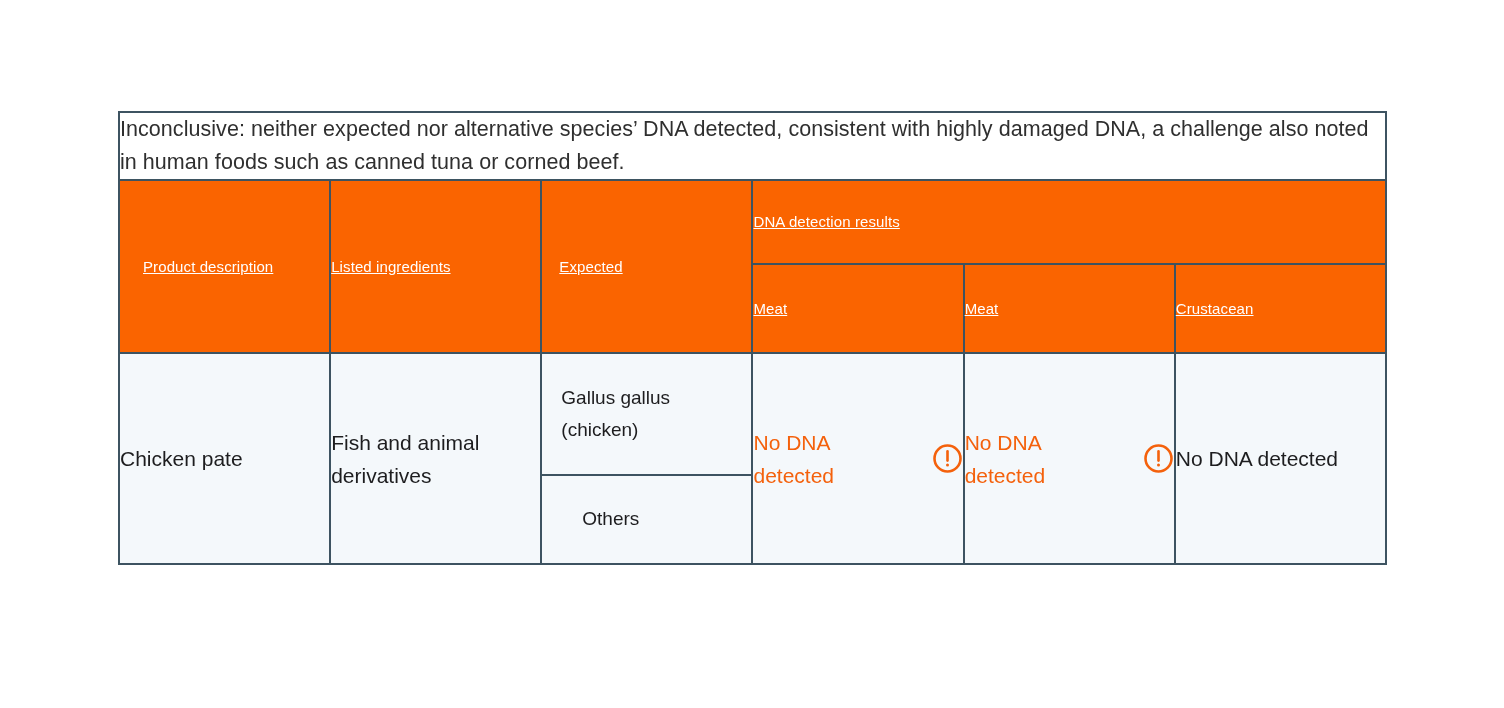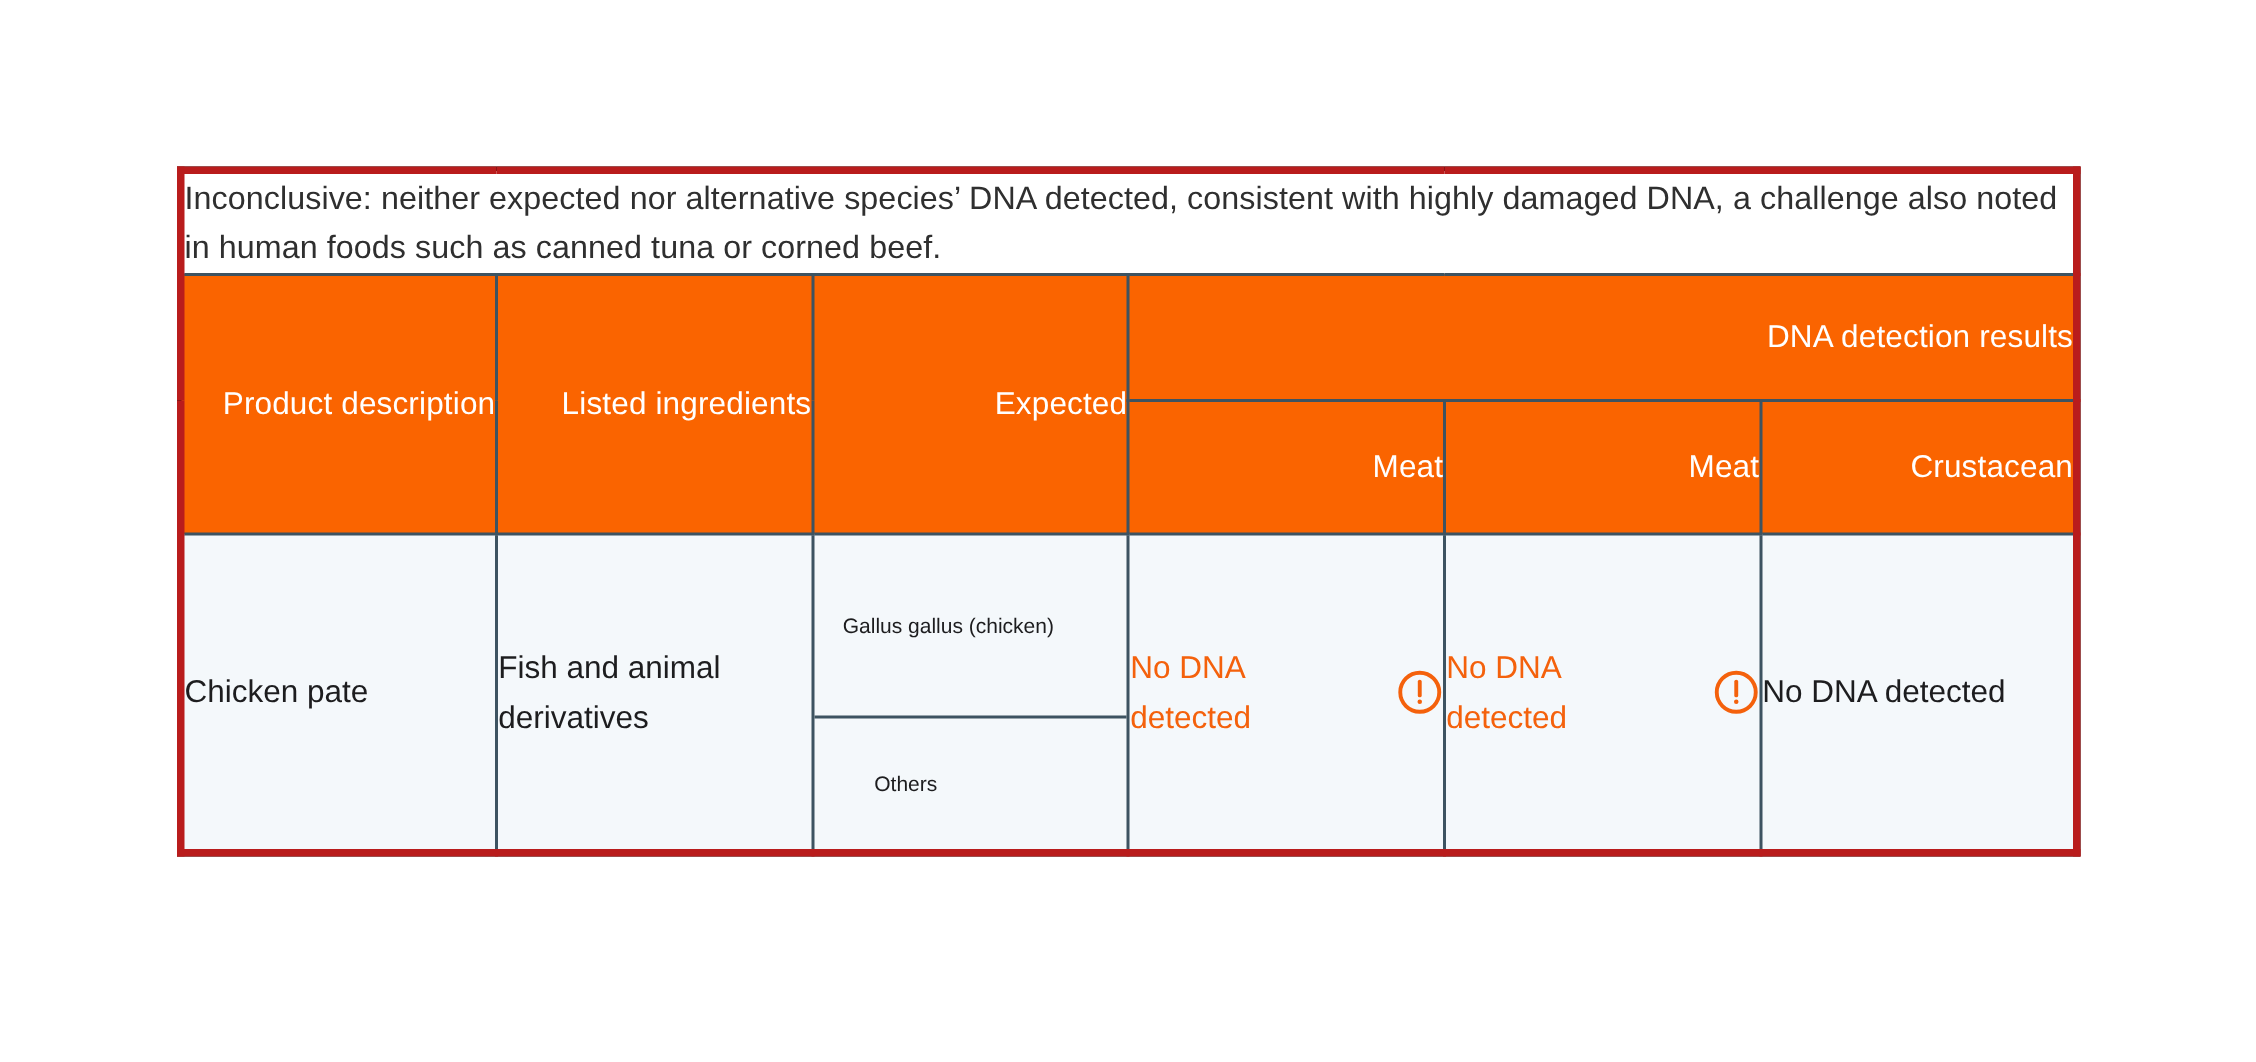--- a/index.html
+++ b/index.html
@@ -21,22 +21,22 @@
   }
 
   
   .results-table {
     position: absolute;
     left: 118px;
     top: 111px;
     width: 1269px;
     border-collapse: collapse;
     table-layout: fixed;
-    border: 5px solid #b91c1c;
-    background: #000000;
+    border: 2px solid #b91c1c;
+    background: #86efac;
   }
   .results-table td,
   .results-table th {
     border: 2px solid #3d5361;
     padding: 0;
     vertical-align: middle;
     font-weight: normal;
   }
 
   
@@ -48,24 +48,25 @@
     text-align: left;
     padding: 17px 22px 18px 19px;
     height: 64px;
     letter-spacing: 0.05px;
   }
 
   
   .hdr {
     background: #fa6400;
     color: #ffffff;
-    text-align: right;
-    font-size: 21px;
+    text-align: left;
+    font-size: 15px;
     line-height: 30px;
     letter-spacing: 0.1px;
+    text-decoration: underline;
   }
   .hdr-tall {
     height: 171px;
   }
   .hdr-group {
     height: 82px;
   }
   .hdr-sub {
     height: 87px;
   }
@@ -88,21 +89,21 @@
   .expected-stack {
     display: flex;
     flex-direction: column;
     height: 209px;
   }
   .expected-part {
     display: flex;
     align-items: center;
     padding: 0 19px;
     box-sizing: border-box;
-    font-size: 14px;
+    font-size: 19px;
     line-height: 32px;
     color: #1d1d1f;
   }
   .expected-top {
     height: 122px;
     border-bottom: 2px solid #3d5361;
     align-items: center;
   }
   .expected-bottom {
     height: 85px;
@@ -140,21 +141,21 @@
 <div class="page">
 
   <table class="results-table">
     <tbody>
 
       <tr>
         <td class="caption-cell" colspan="6">Inconclusive: neither expected nor alternative species’ DNA detected, consistent with highly damaged DNA, a challenge also noted in human foods such as canned tuna or corned beef.</td>
       </tr>
 
       <tr>
-        <td class="hdr hdr-tall" rowspan="2" style="width:227px;">Product description</td>
+        <td class="hdr hdr-tall" rowspan="2" style="width:227px;padding-left:23px;">Product description</td>
         <td class="hdr hdr-tall" rowspan="2" style="width:209px;">Listed ingredients</td>
         <td class="hdr hdr-tall" rowspan="2" style="width:205px;padding-left:17px;">Expected</td>
         <td class="hdr hdr-group" colspan="3">DNA detection results</td>
       </tr>
 
       <tr>
         <td class="hdr hdr-sub" style="width:208px;">Meat</td>
         <td class="hdr hdr-sub" style="width:208px;">Meat</td>
         <td class="hdr hdr-sub" style="width:208px;">Crustacean</td>
       </tr>

